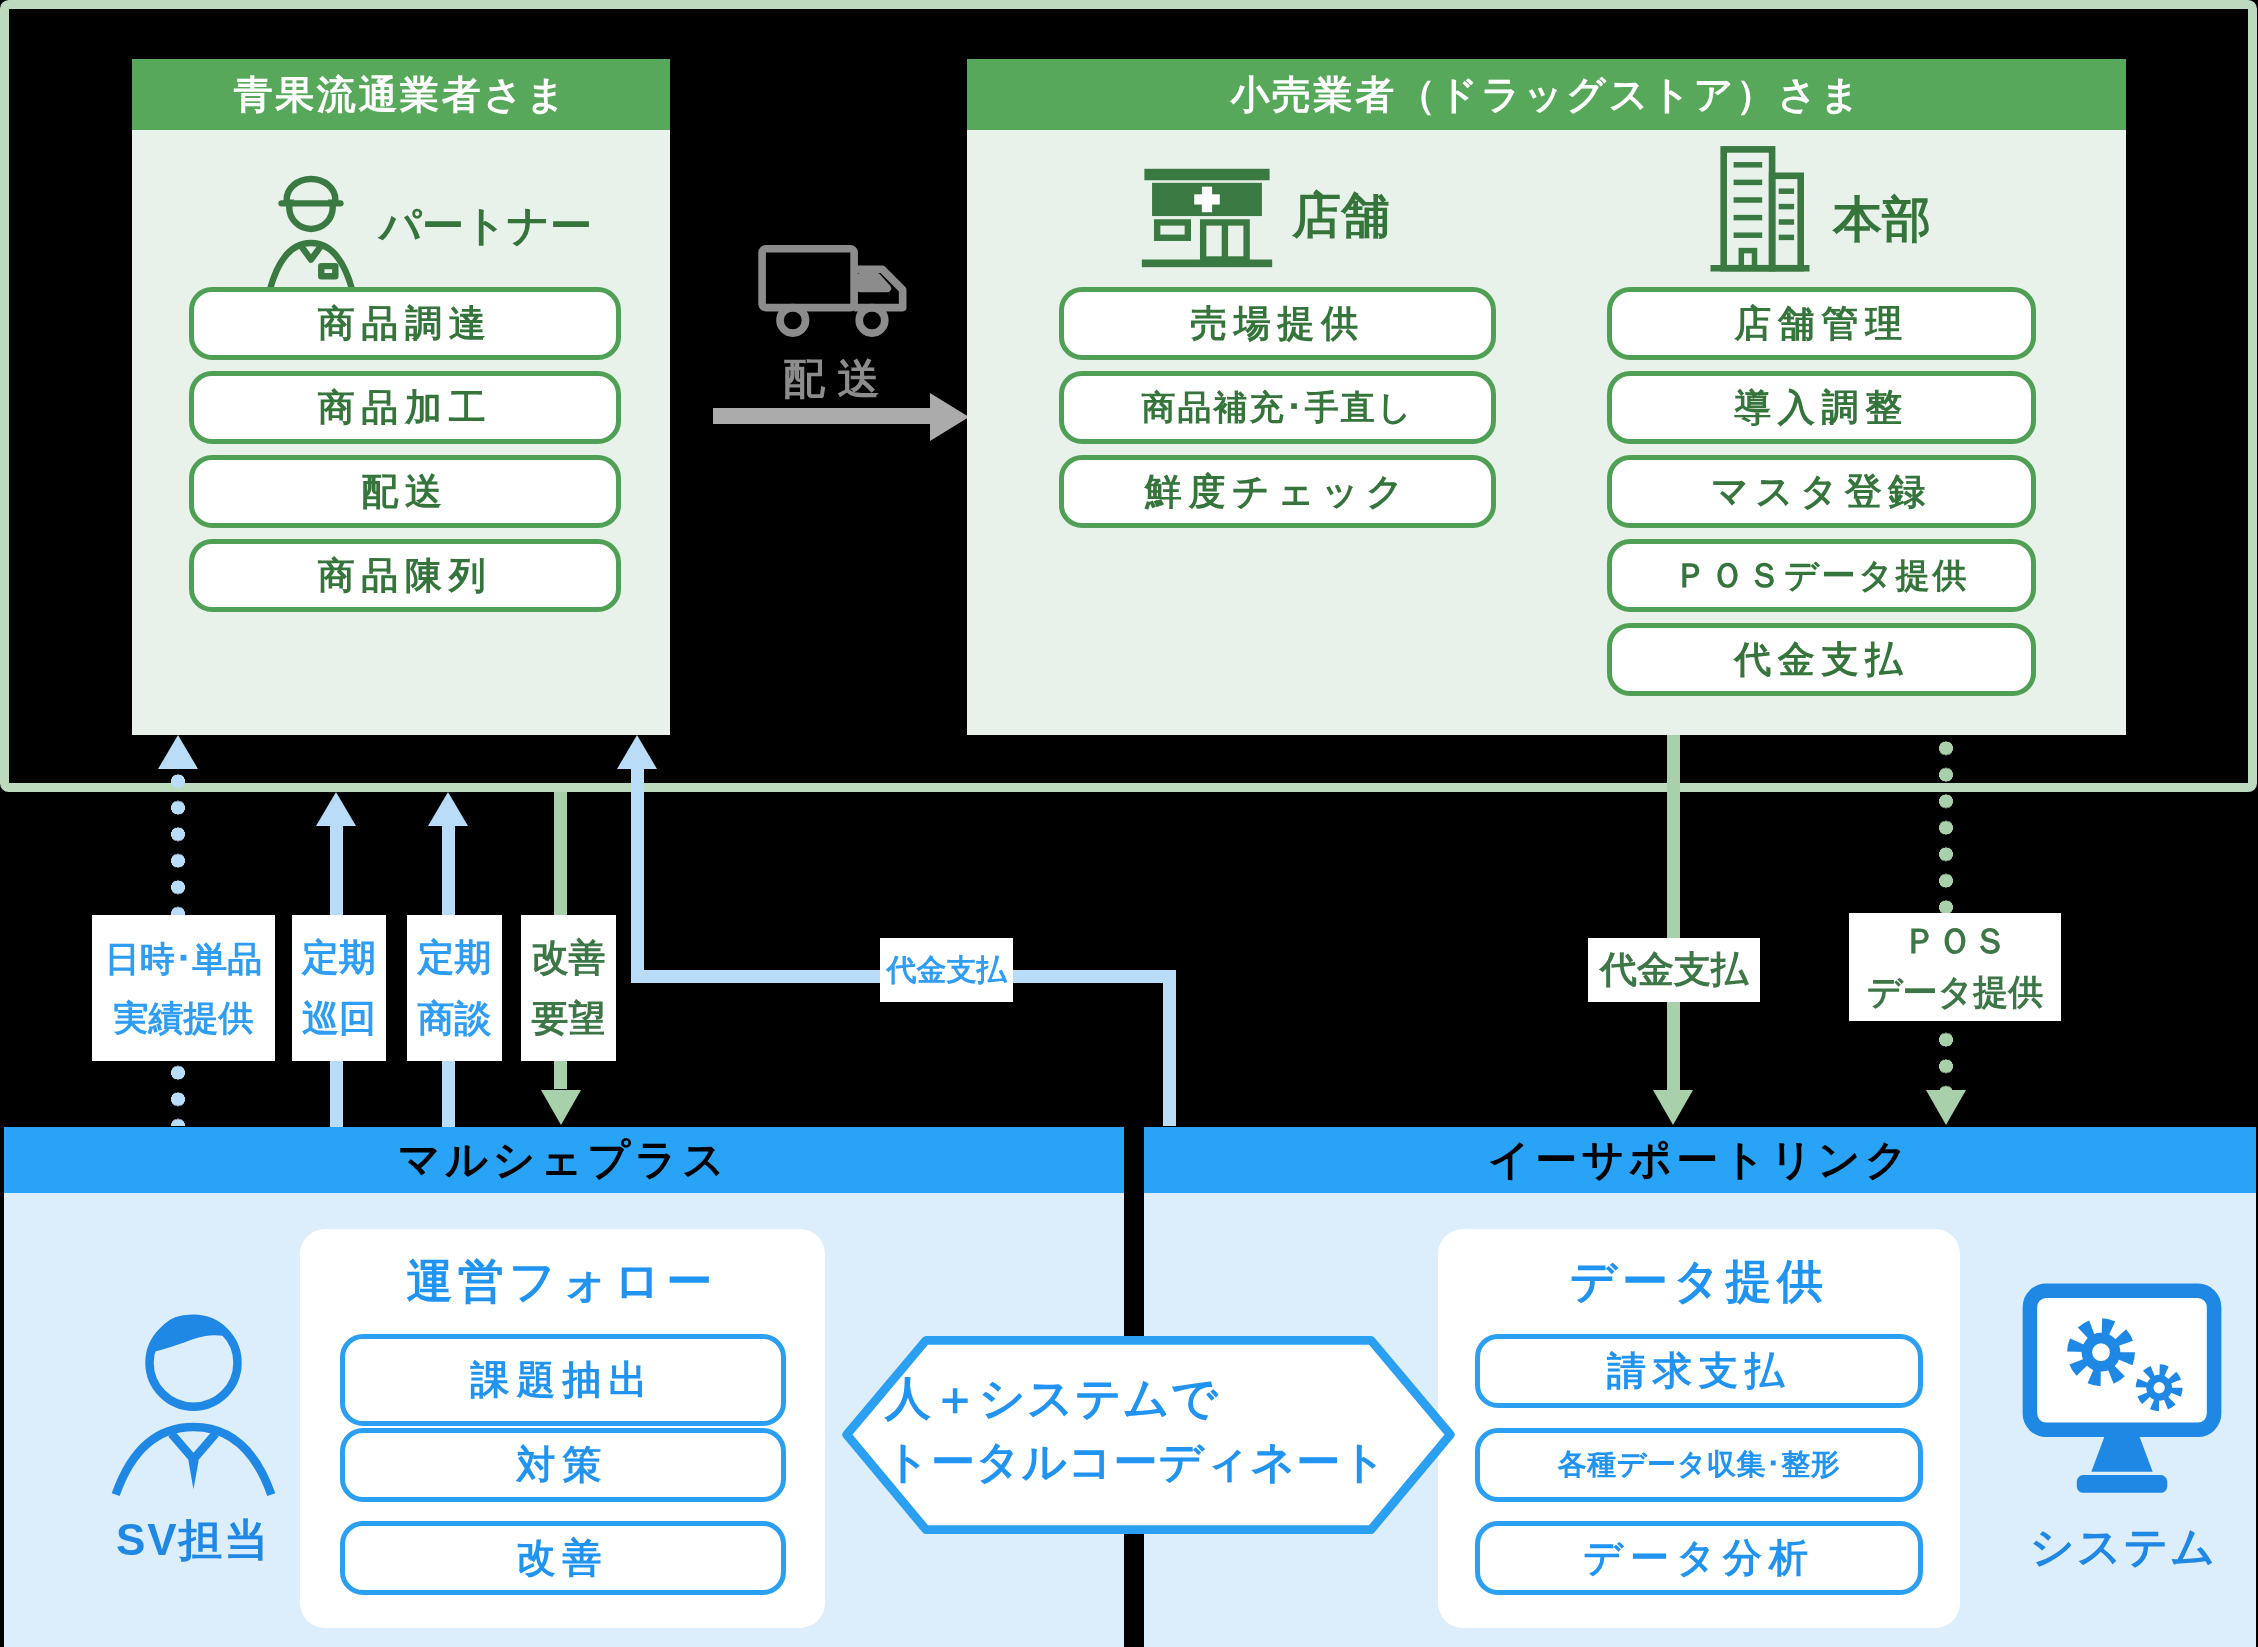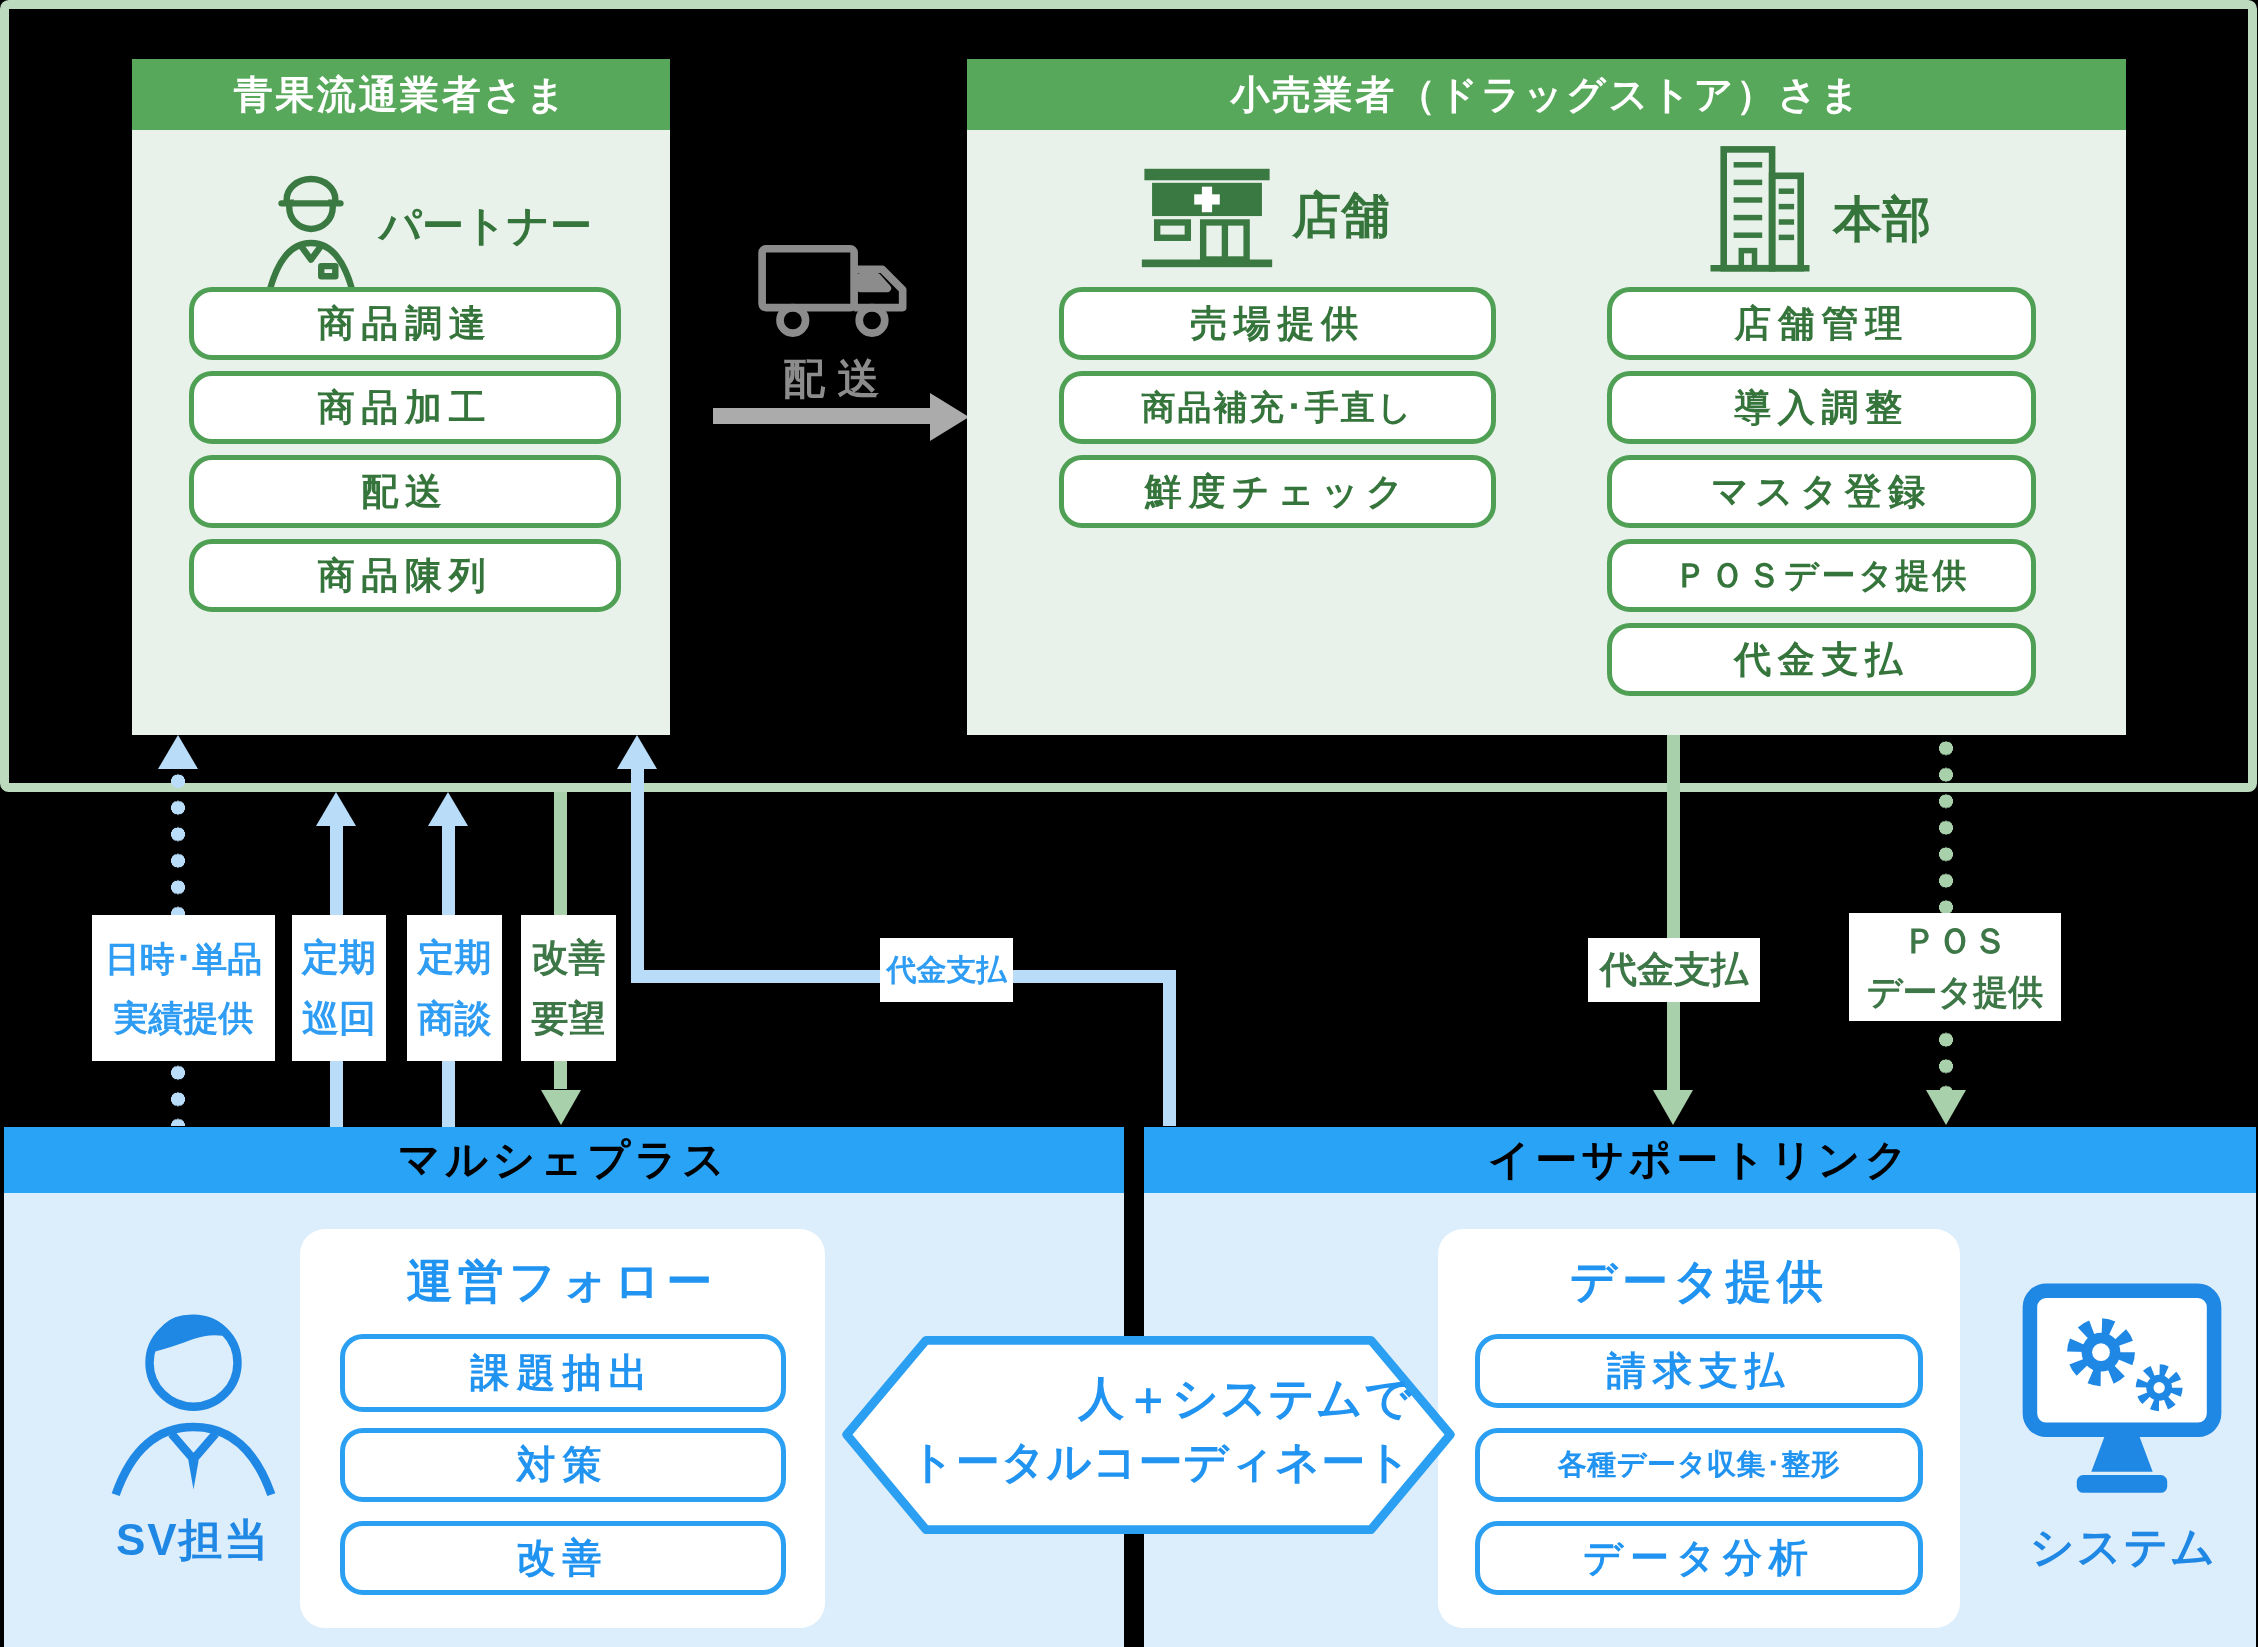--- a/index.html
+++ b/index.html
@@ -32,21 +32,21 @@
   
   .bbox{background:#dcedfb;}
   .bhead{left:0;top:0;width:100%;height:66px;background:#29a3f5;color:#000000;font-size:42px;
          display:flex;align-items:center;justify-content:center;letter-spacing:4.4px;}
   .wpanel{background:#fff;border-radius:25px;}
   .btitle{color:#2193f0;font-size:46px;letter-spacing:5.3px;text-align:center;}
   .bbtn{background:#fff;border:5.3px solid #2b9ff2;border-radius:23px;box-sizing:border-box;
         color:#2193f0;font-size:39px;letter-spacing:.18em;display:flex;align-items:center;justify-content:center;}
   .blabel{color:#1f87e4;font-size:44px;text-align:center;letter-spacing:1.8px;}
   .hexwrap{z-index:6;}
-  .hextext{color:#2193f0;text-align:right;line-height:1.42;font-size:46px;letter-spacing:0.9px;}
+  .hextext{color:#2193f0;text-align:left;line-height:1.42;font-size:46px;letter-spacing:0.9px;}
 </style>
 </head>
 <body>
 
 <div id="stage">
 
   <div class="abs outer-frame"></div>
 
   <div class="abs gpanel" style="left:132px;top:59px;width:538px;height:676px;">
     <div class="abs ghead">
@@ -220,21 +220,21 @@
         <path d="M57,106 l3,-5 l3,5 l-3,17 z" fill="#1f87e4" stroke="none"></path>
       </svg>
     </div>
     <div class="abs blabel" style="left:79px;top:384px;width:221px;">
       <span>SV担当</span>
     </div>
     <div class="abs wpanel" style="left:296px;top:102px;width:525px;height:399px;"></div>
     <div class="abs btitle" style="left:296px;top:124px;width:525px;">
       <span>運営フォロー</span>
     </div>
-    <div class="abs bbtn" style="left:336px;top:207px;width:446px;height:78px;">
+    <div class="abs bbtn" style="left:336px;top:207px;width:446px;height:92px;">
         <span>課題抽出</span>
       </div>
     <div class="abs bbtn" style="left:336px;top:301px;width:446px;height:74px;">
         <span>対策</span>
       </div>
     <div class="abs bbtn" style="left:336px;top:394px;width:446px;height:74px;">
         <span>改善</span>
       </div>
   </div>
 

